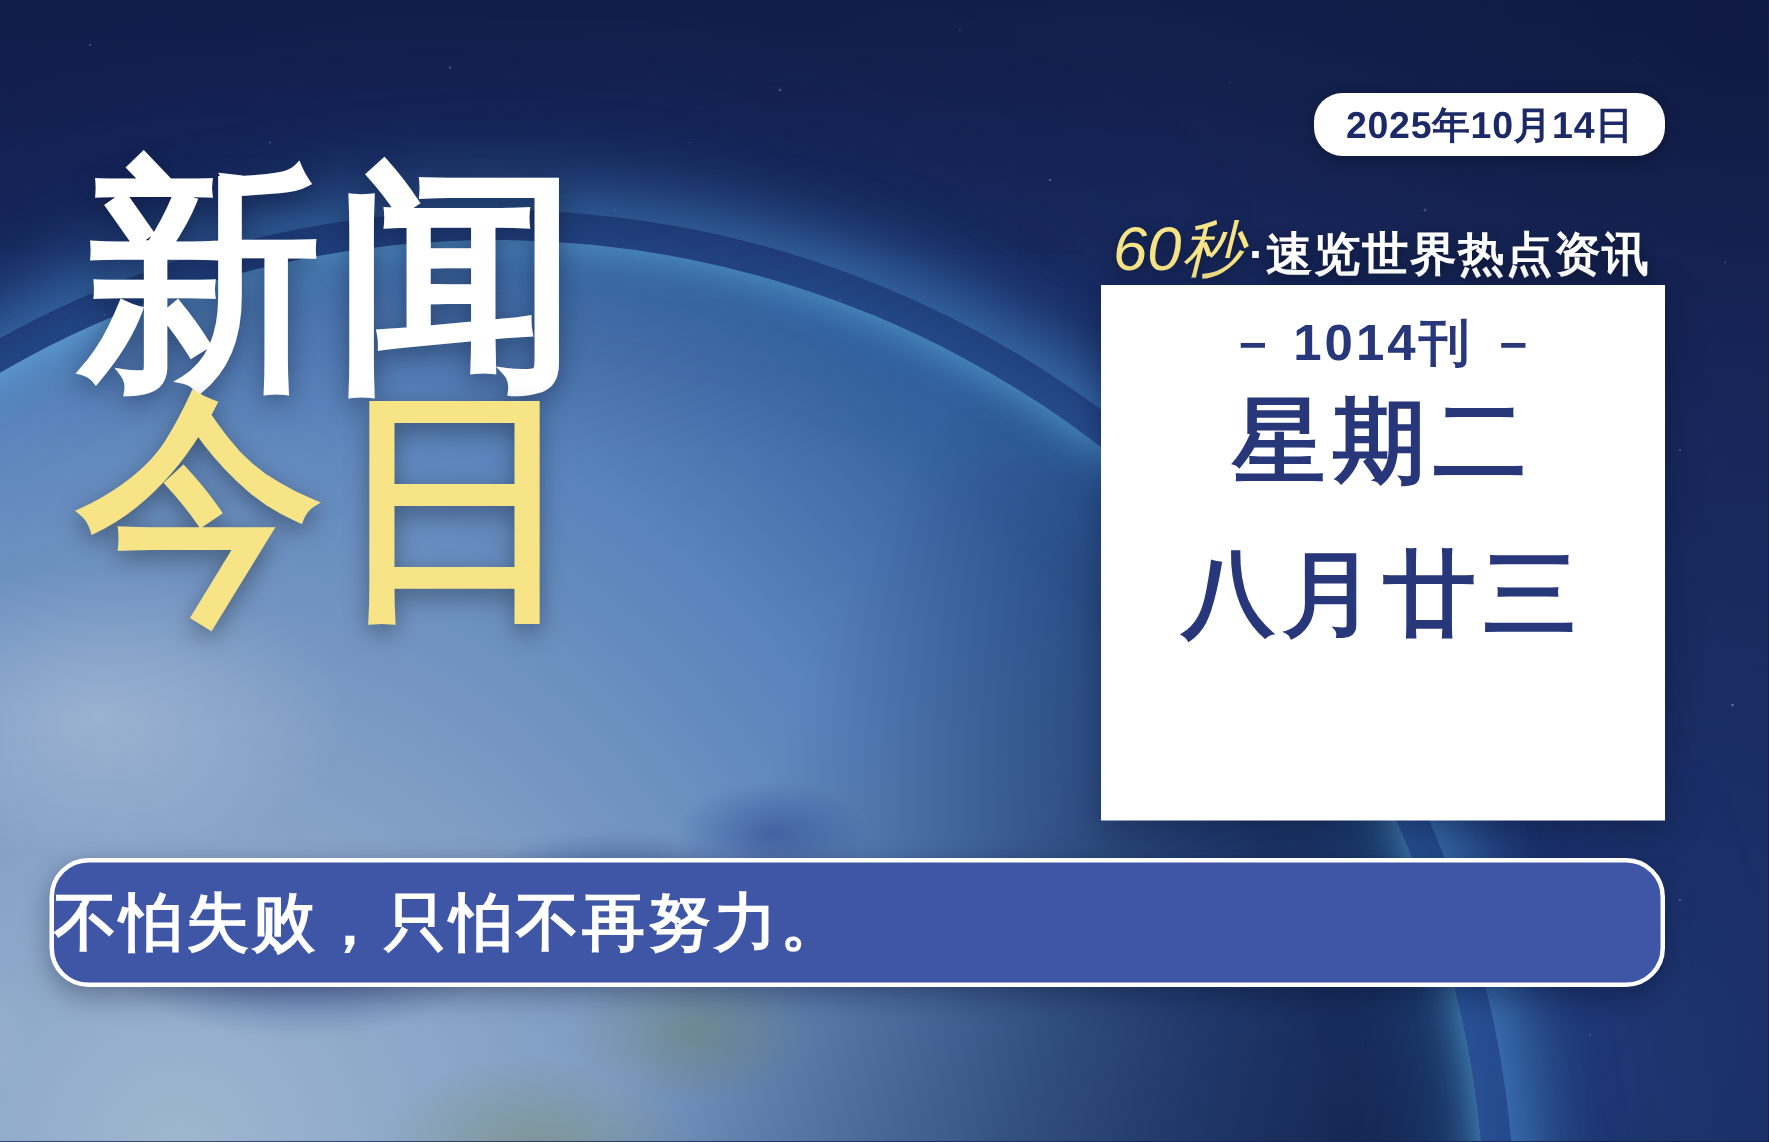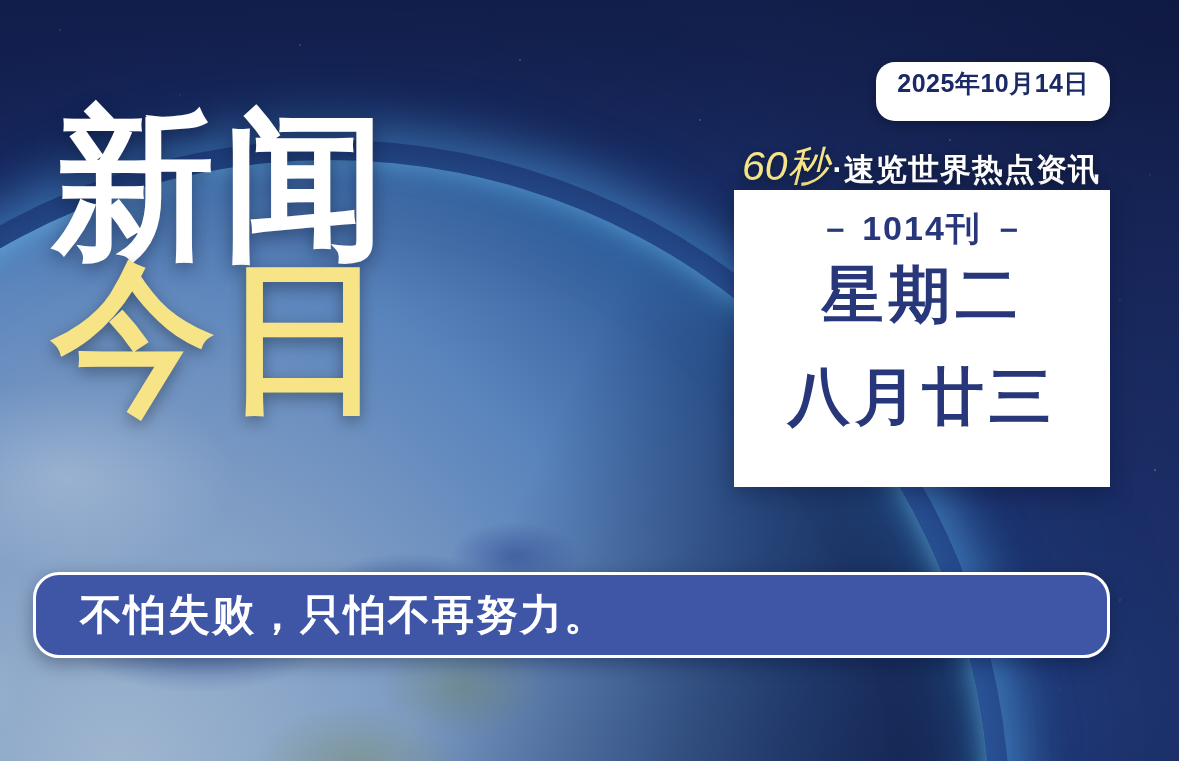--- a/index.html
+++ b/index.html
@@ -147,21 +147,21 @@
 
   
   .date-pill {
     position: absolute;
     right: 69px;
     top: 62px;
     background: #ffffff;
     color: #1b2a66;
     font-size: 25px;
     font-weight: 700;
-    padding: 5px 21px 21px;
+    padding: 5px 21px 4px;
     border-radius: 19px;
     letter-spacing: .5px;
     box-shadow: 0 3px 10px rgba(0,0,0,.28);
     white-space: nowrap;
   }
 
   
   .tagline {
     position: absolute;
     left: 742px;
@@ -183,21 +183,21 @@
     letter-spacing: 1px;
     margin-left: 4px;
   }
 
   
   .info-card {
     position: absolute;
     left: 734px;
     top: 190px;
     width: 376px;
-    height: 297px;
+    height: 357px;
     background: #ffffff;
     box-shadow: 0 6px 22px rgba(5,12,40,.35);
     display: flex;
     flex-direction: column;
     align-items: center;
     justify-content: flex-start;
     padding-top: 16px;
     box-sizing: border-box;
   }
   .issue {
@@ -238,21 +238,20 @@
     border-radius: 26px;
     display: flex;
     align-items: center;
     box-shadow: 0 6px 18px rgba(5,12,40,.35);
   }
   .quote-text {
     color: #ffffff;
     font-size: 42px;
     font-weight: 700;
     letter-spacing: 2px;
-    padding-left: 44px;
     white-space: nowrap;
   }
 </style>
 </head>
 <body>
 
 <div id="poster">
 
   <div class="bg-layer bg-space"></div>
   <div class="bg-layer bg-stars"></div>

